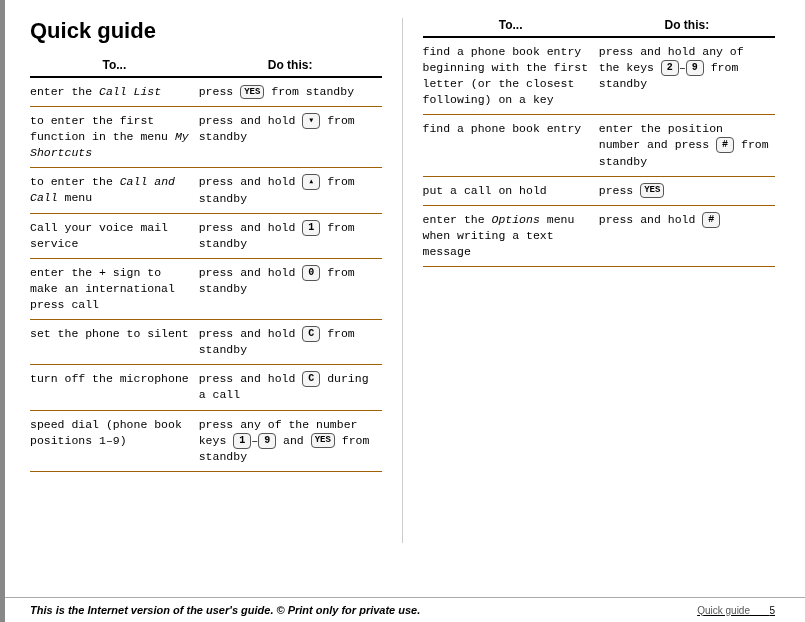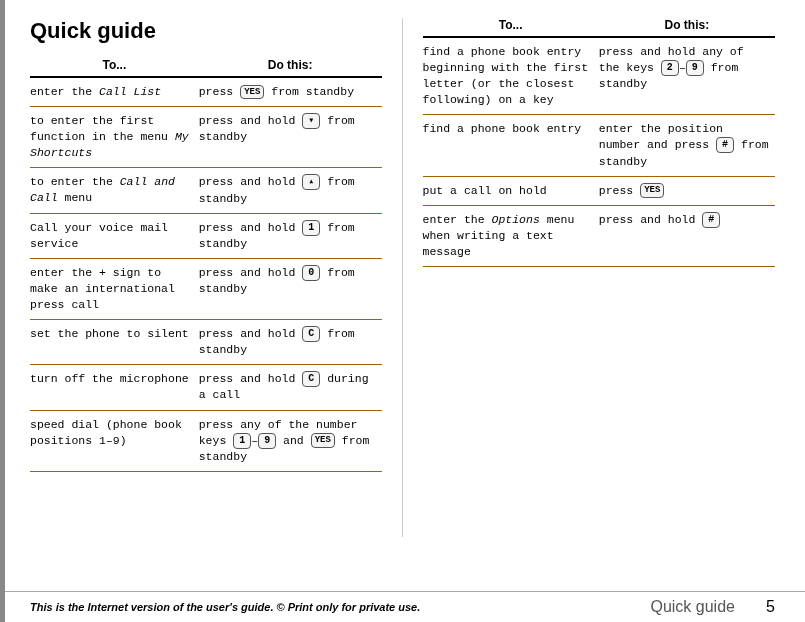--- a/index.html
+++ b/index.html
@@ -129,21 +129,22 @@
       margin-top: 44px;
     }
 
     .footer-left {
       font-style: italic;
       font-weight: bold;
       font-size: 11px;
     }
 
     .footer-right {
-      font-size: 16px;
+      font-size: 10px;
+      text-decoration: underline;
     }
 
     .footer-page-label {
       color: #555;
     }
 
     .right-column .guide-table thead tr th.col-to {
       width: 50%;
     }
     .right-column .guide-table thead tr th.col-do {

